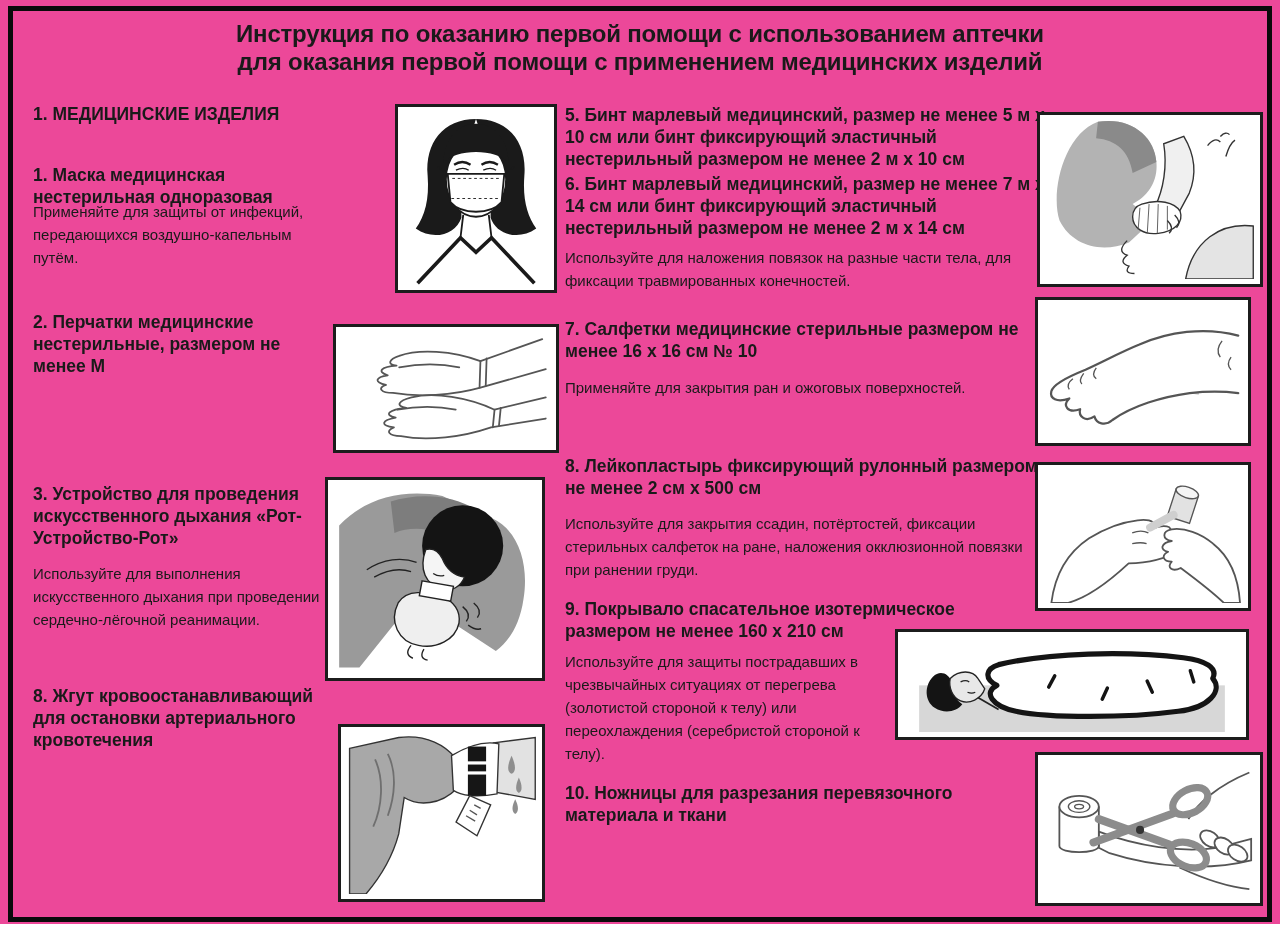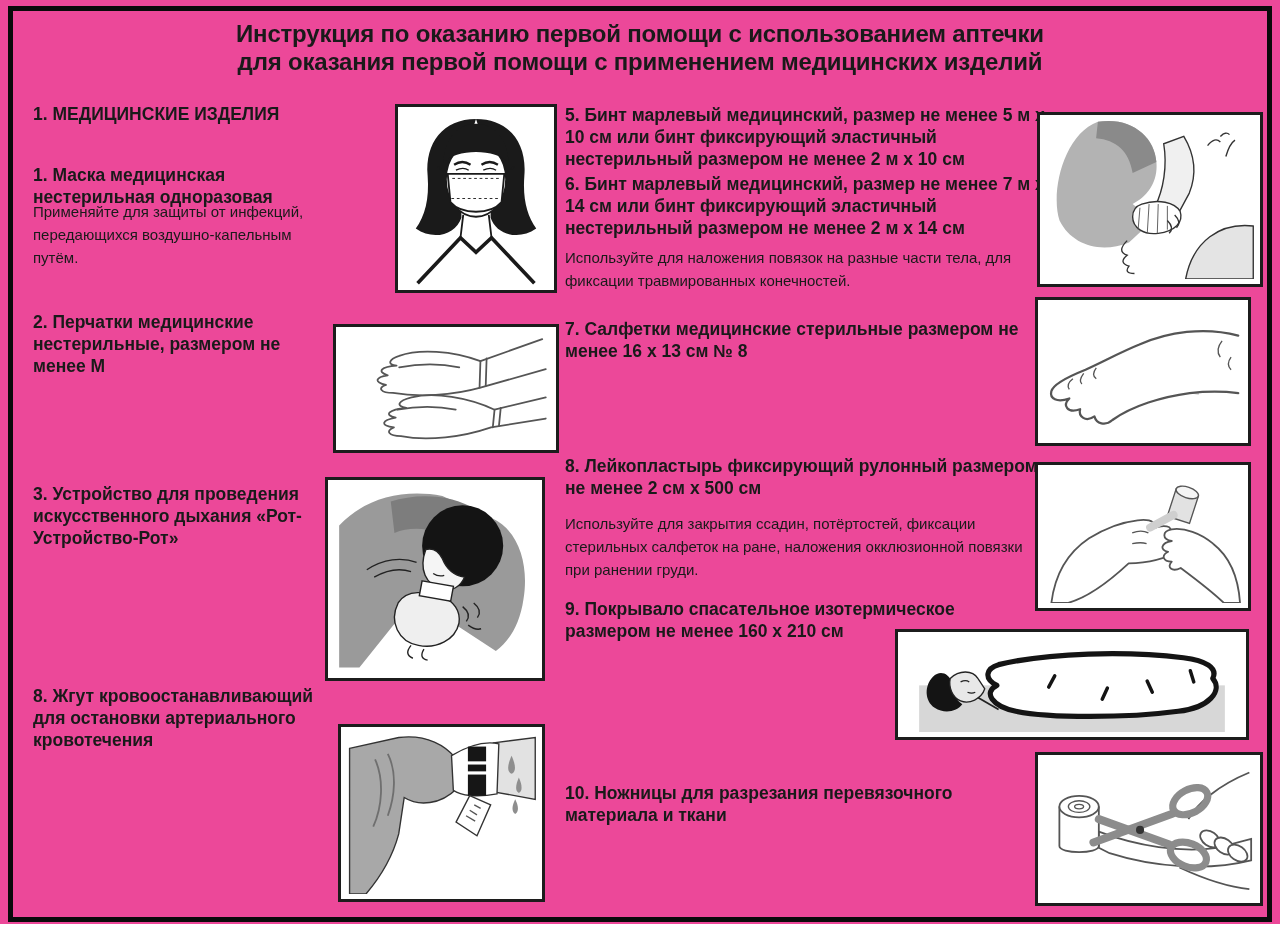--- a/index.html
+++ b/index.html
@@ -29,33 +29,36 @@
   </div>
 
   <div class="abs lcol h" style="top:103px">1. МЕДИЦИНСКИЕ ИЗДЕЛИЯ</div>
 
   <div class="abs lcol h" style="top:164px">1. Маска медицинская нестерильная одноразовая</div>
   <div class="abs lcol b" style="top:200px">Применяйте для защиты от инфекций, передающихся воздушно-капельным путём.</div>
 
   <div class="abs lcol h" style="top:311px">2. Перчатки медицинские нестерильные, размером не менее М</div>
 
   <div class="abs lcol h" style="top:483px">3. Устройство для проведения искусственного дыхания «Рот-Устройство-Рот»</div>
+  <div class="abs lcol b" style="top:562px">Используйте для выполнения искусственного дыхания при проведении сердечно-лёгочной реанимации.</div>
 
   <div class="abs lcol h" style="top:685px">8. Жгут кровоостанавливающий для остановки артериального кровотечения</div>
 
   <div class="abs rcol h" style="top:104px">5. Бинт марлевый медицинский, размер не менее 5 м х 10 см или бинт фиксирующий эластичный нестерильный размером не менее 2 м х 10 см</div>
   <div class="abs rcol h" style="top:173px">6. Бинт марлевый медицинский, размер не менее 7 м х 14 см или бинт фиксирующий эластичный нестерильный размером не менее 2 м х 14 см</div>
   <div class="abs rcol b" style="top:246px">Используйте для наложения повязок на разные части тела, для фиксации травмированных конечностей.</div>
 
-  <div class="abs rcol h" style="top:318px">7. Салфетки медицинские стерильные размером не менее 16 х 13 см № 8</div>
+  <div class="abs rcol h" style="top:318px">7. Салфетки медицинские стерильные размером не менее 16 х 16 см № 10</div>
+  <div class="abs rcol b" style="top:376px">Применяйте для закрытия ран и ожоговых поверхностей.</div>
 
   <div class="abs rcol h" style="top:455px">8. Лейкопластырь фиксирующий рулонный размером не менее 2 см х 500 см</div>
   <div class="abs rcol b" style="top:512px">Используйте для закрытия ссадин, потёртостей, фиксации стерильных салфеток на ране, наложения окклюзионной повязки при ранении груди.</div>
 
   <div class="abs rcol h" style="top:598px">9. Покрывало спасательное изотермическое размером не менее 160 х 210 см</div>
+  <div class="abs b" style="left:565px;top:650px;width:338px">Используйте для защиты пострадавших в чрезвычайных ситуациях от перегрева (золотистой стороной к телу) или переохлаждения (серебристой стороной к телу).</div>
 
   <div class="abs rcol h" style="top:782px">10. Ножницы для разрезания перевязочного материала и ткани</div>
 
   <div class="imgbox" style="left:395px;top:104px;width:162px;height:189px">
     <svg viewBox="0 0 160 186" preserveAspectRatio="xMidYMid meet">
       <path fill="#1a1a1a" d="M80 6 C44 6 24 32 27 68 C29 94 24 112 14 126 C34 140 58 132 64 114 L64 55 Z"></path>
       <path fill="#1a1a1a" d="M80 6 C116 6 136 32 133 68 C131 94 136 112 146 126 C126 140 102 132 96 114 L96 55 Z"></path>
       <ellipse cx="80" cy="72" rx="33" ry="41" fill="#fff" stroke="#1a1a1a" stroke-width="2"></ellipse>
       <path fill="#1a1a1a" d="M44 54 C46 24 62 11 80 11 C98 11 114 24 116 54 C102 38 58 38 44 54 Z"></path>
       <path d="M56 56 q9 -6 18 0 M86 56 q9 -6 18 0" stroke="#1a1a1a" stroke-width="2.5" fill="none"></path>

